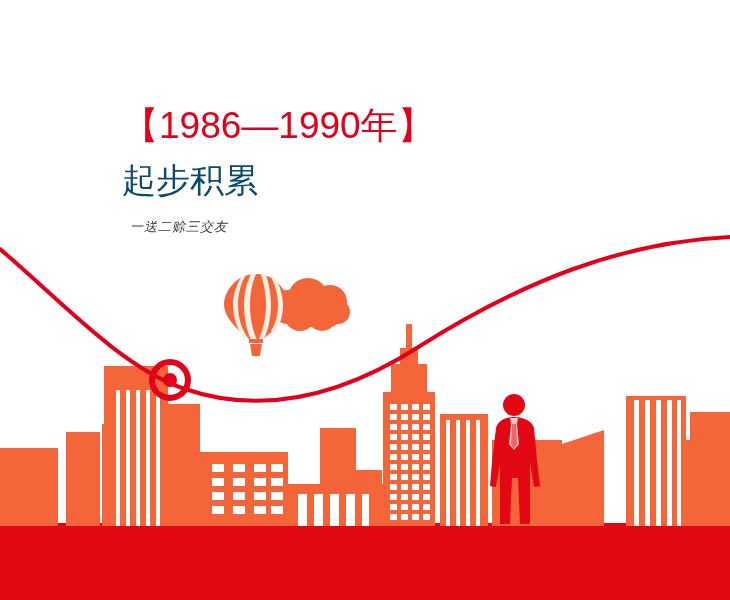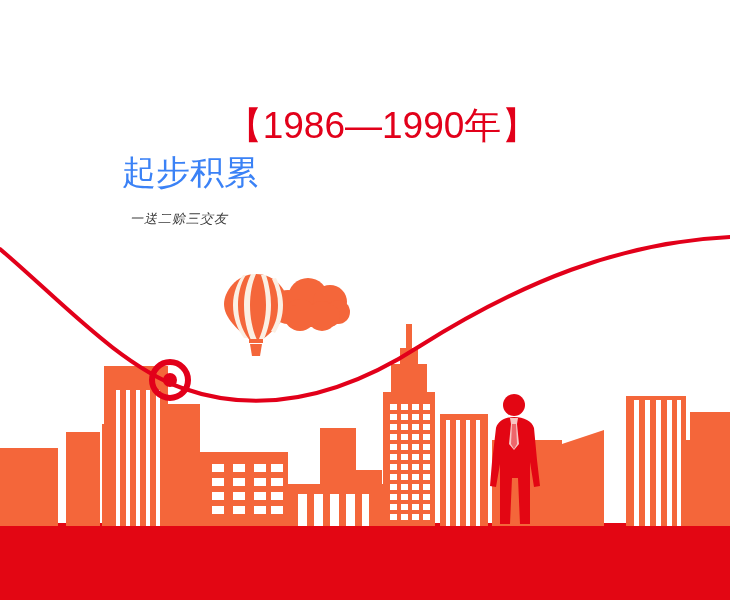--- a/index.html
+++ b/index.html
@@ -29,28 +29,27 @@
     left: 122px;
     top: 104px;
     width: 520px;
   }
   .title-line1 {
     font-size: 37px;
     line-height: 44px;
     color: #E2001A;
     white-space: nowrap;
     letter-spacing: 0px;
-    text-align: center;
   }
   .title-line2 {
     font-size: 34px;
     line-height: 44px;
-    color: #3b82f6;
+    color: #0c4a6e;
     white-space: nowrap;
-    margin-top: 2px;
+    margin-top: 10px;
   }
   .subtitle {
     font-size: 13px;
     line-height: 18px;
     color: #3b3b3b;
     margin-top: 16px;
     margin-left: 8px;
     letter-spacing: 1px;
     white-space: nowrap;
     font-style: italic;

